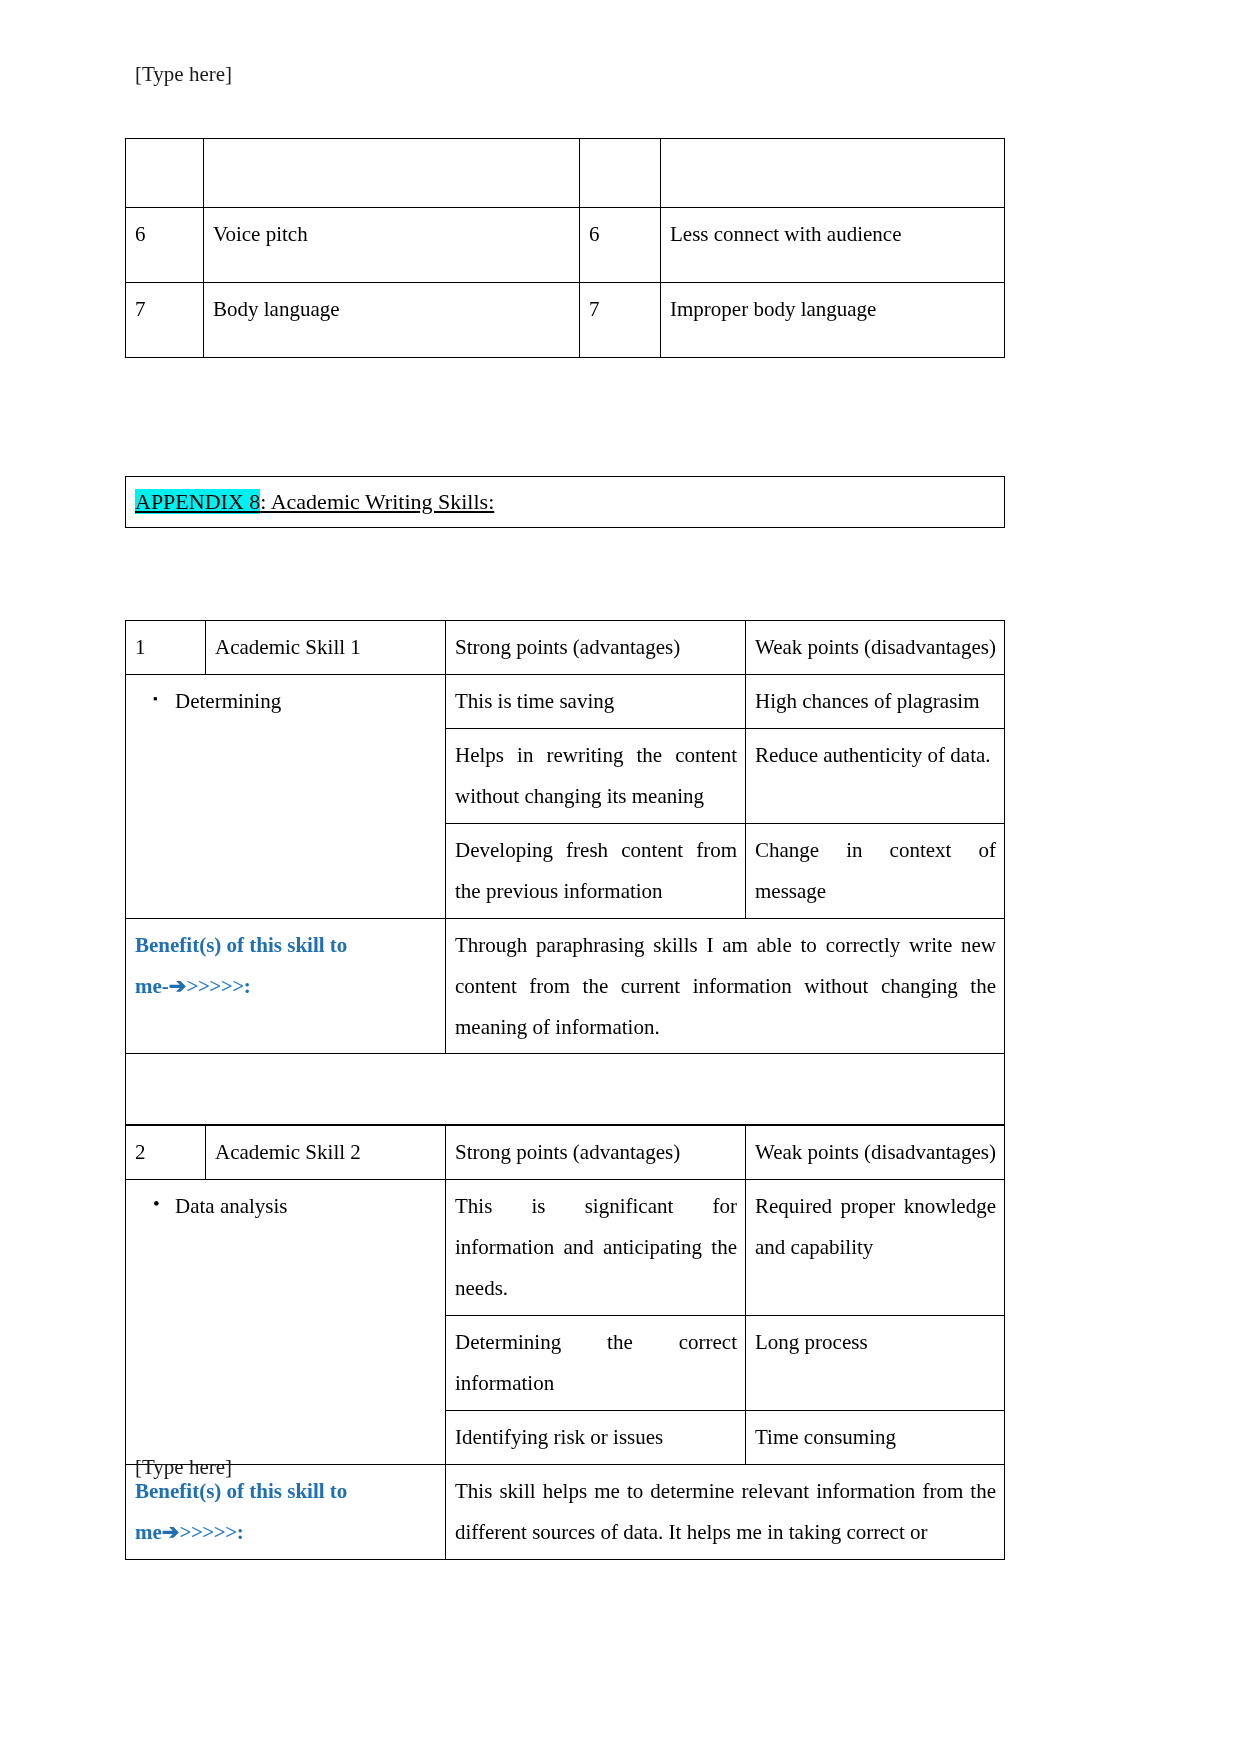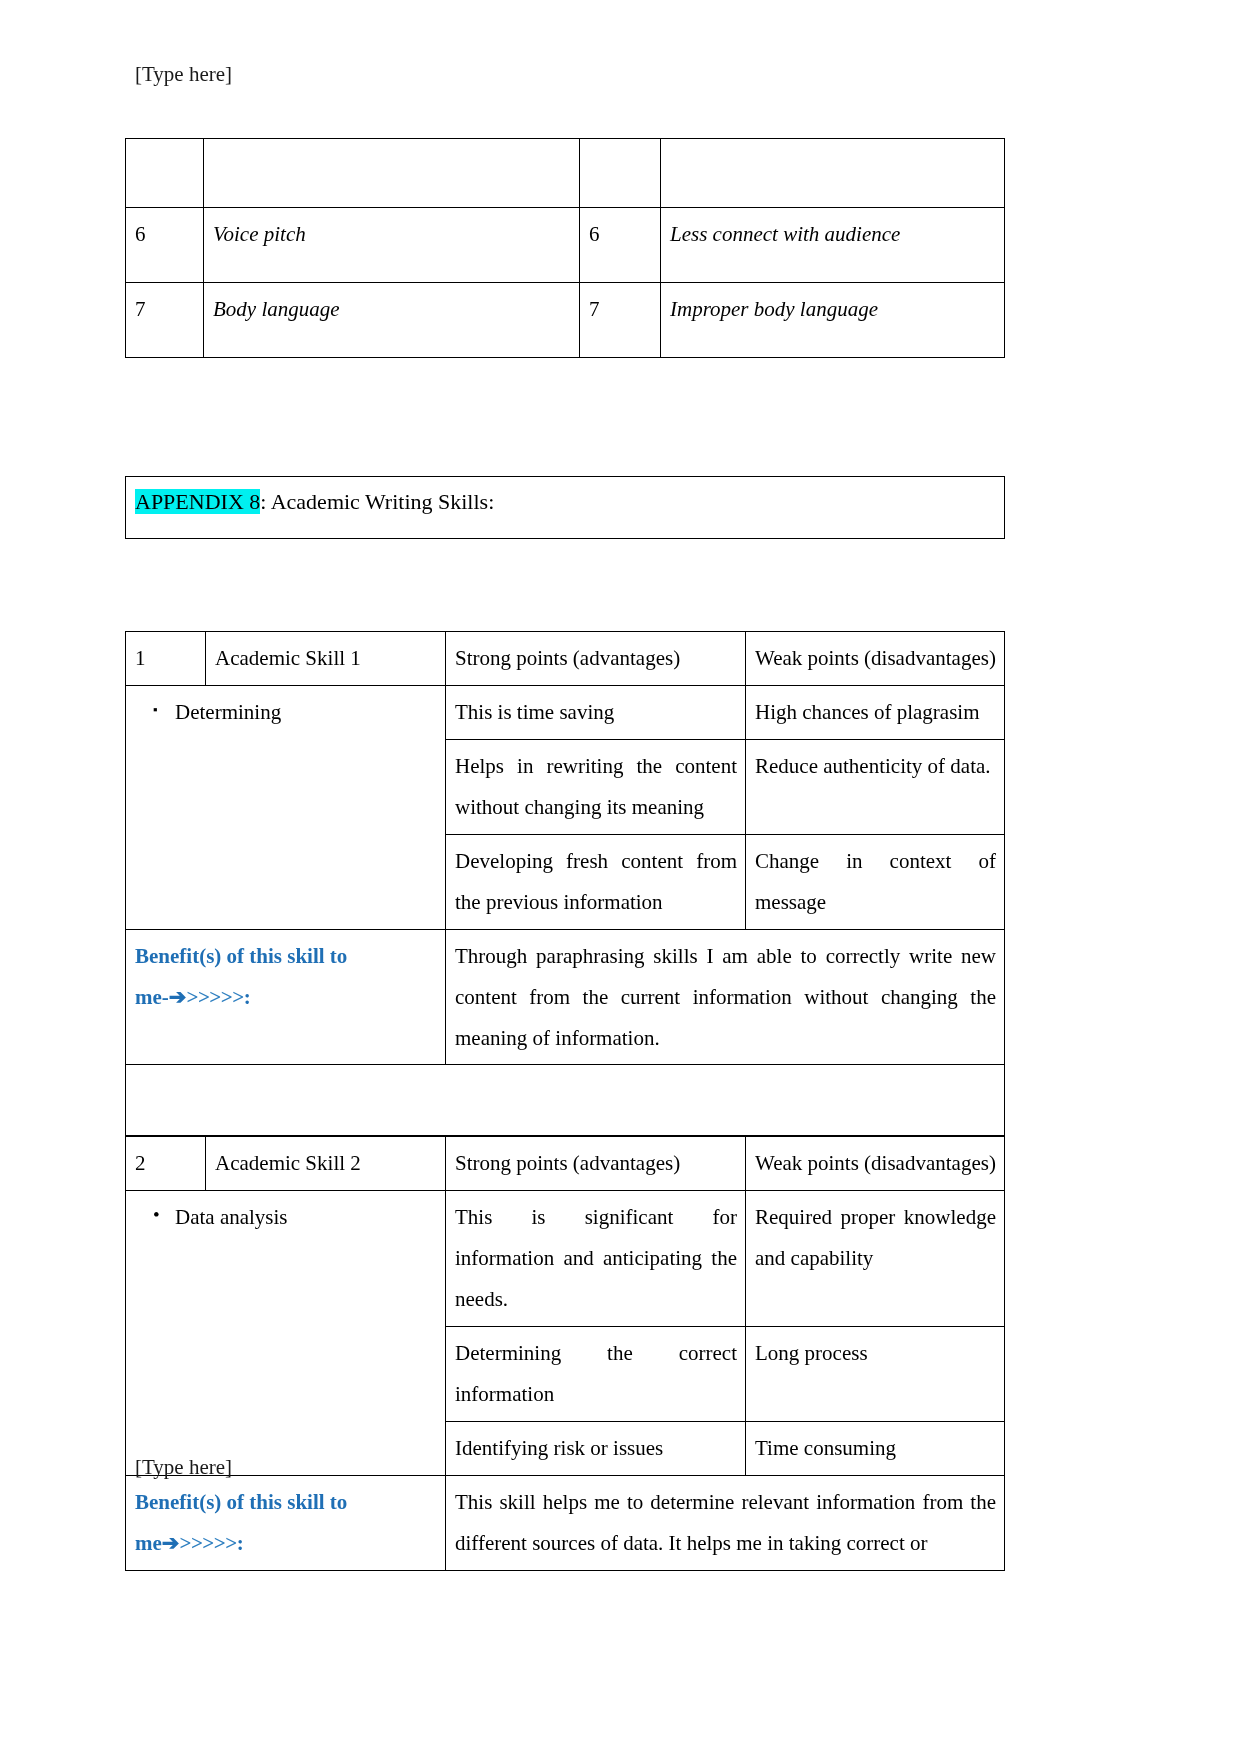--- a/index.html
+++ b/index.html
@@ -55,35 +55,36 @@
     vertical-align: top;
     padding: 6px 8px 6px 9px;
     font-size: 21px;
     line-height: 1.95;
   }
 
   
   .t1 { width: 880px; }
   .t1 td { line-height: 1.5; }
   .t1 .c-num   { width: 60px; }
-  .t1 .c-skill { width: 358px; font-style: italic; }
+  .t1 .c-skill { width: 358px; }
   .t1 .c-num2  { width: 63px; }
-  .t1 .c-issue { width: auto; font-style: italic; }
+  .t1 .c-issue { width: auto; }
   .t1 .r-blank td { height: 56px; }
   .t1 .r-body td { height: 62px; }
 
   
   .appendix-box {
     margin-top: 118px;
     border: 1px solid #000000;
     width: 880px;
     box-sizing: border-box;
-    padding: 8px 9px 20px 9px;
+    padding: 8px 9px 9px 9px;
     font-size: 22px;
     line-height: 1.5;
+    text-decoration: underline;
   }
   .hl {
     background: #00F0F0;
   }
 
   
   .skill-wrap { margin-top: 92px; }
   .t2 { width: 866px; }
   .t2 td {
     font-size: 21px;

